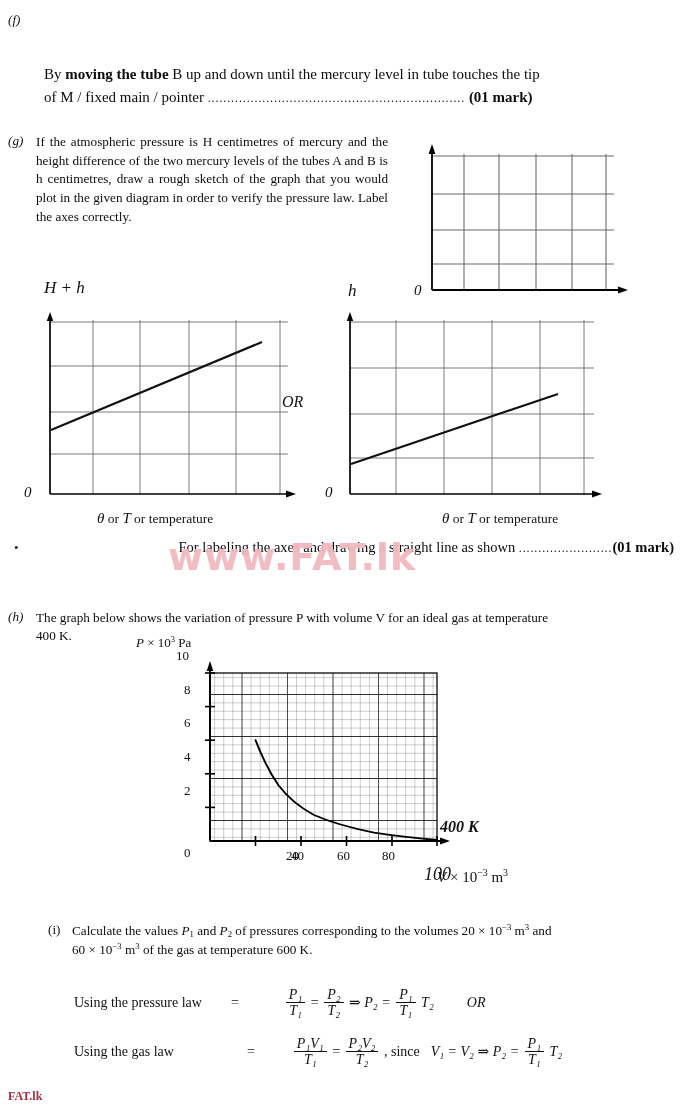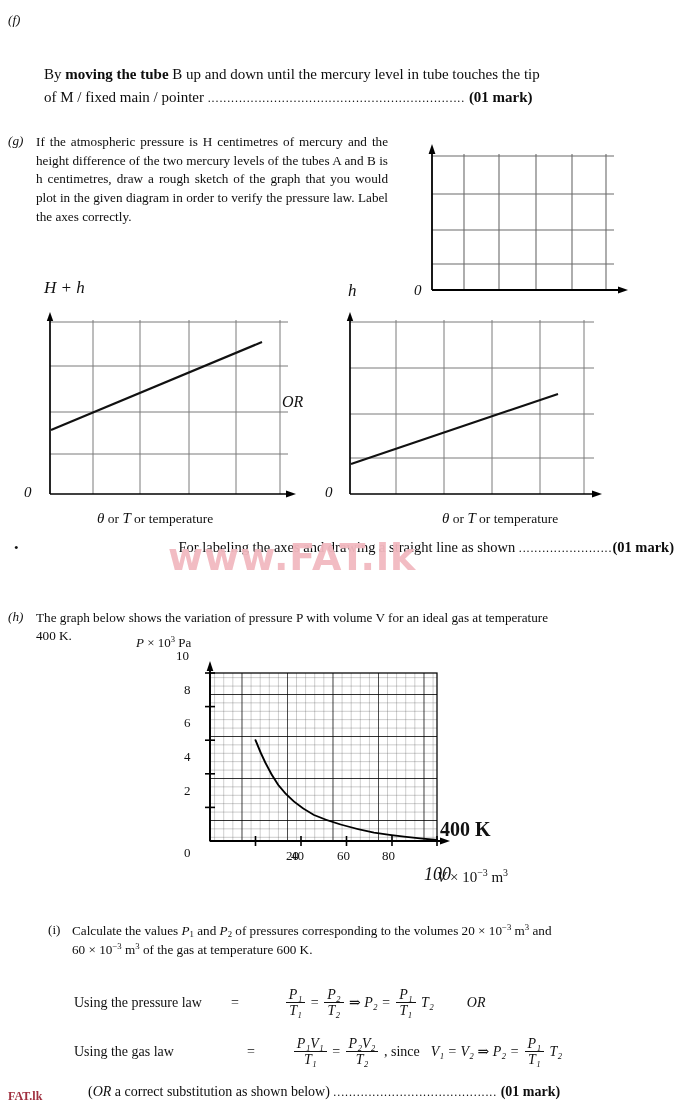--- a/index.html
+++ b/index.html
@@ -298,21 +298,21 @@
   <div style="position:absolute; left:184px; top:749px; font-size:13px;">4</div>
   <div style="position:absolute; left:184px; top:783px; font-size:13px;">2</div>
   <div style="position:absolute; left:184px; top:845px; font-size:13px;">0</div>
 
   <div style="position:absolute; left:246px; top:848px; font-size:13px;margin-left:40px;">20</div>
   <div style="position:absolute; left:291px; top:848px; font-size:13px;">40</div>
   <div style="position:absolute; left:337px; top:848px; font-size:13px;">60</div>
   <div style="position:absolute; left:382px; top:848px; font-size:13px;">80</div>
   <div style="position:absolute; left:424px; top:864px; font-size:18px;font-style:italic;">100</div>
 
-  <div style="position:absolute; left:440px; top:818px; font-size:20px; font-weight:bold;">400 K</div>
+  <div style="position:absolute; left:440px; top:818px; font-size:16px; font-weight:bold;font-style:italic;">400 K</div>
 
   <div class="axis-label-serif" style="left:437px; top:869px; font-size:15px;">
     <span class="italic">V</span><span> × 10</span><sup>−3</sup><span> m</span><sup>3</sup>
   </div>
 
   <div class="q-label" style="left:48px; top:922px; font-style:normal;">(i)</div>
   <div class="q-block" style="left:72px; top:922px; width:608px; line-height:1.42;">
     <span>Calculate the values </span><span class="italic">P</span><sub>1</sub><span> and </span><span class="italic">P</span><sub>2</sub><span> of pressures corresponding to the volumes 20 × 10</span><sup>−3</sup><span> m</span><sup>3</sup><span> and</span><br>
     <span>60 × 10</span><sup>−3</sup><span> m</span><sup>3</sup><span> of the gas at temperature 600 K.</span>
   </div>
@@ -361,21 +361,16 @@
     <span class="math">V₁ = V₂</span>
     <span>⇒</span>
     <span class="math">P₂ =</span>
     <span class="frac">
       <span class="num">P₁</span>
       <span class="den">T₁</span>
     </span>
     <span class="math">T₂</span>
   </div>
 
-  <div class="q-block" style="left:88px; top:1083px; width:592px; font-size:14px; text-align:left;">
-    <span>(</span><span class="italic">OR</span><span> a correct substitution as shown below)</span>
-    <span class="dots">..........................................</span>
-    <span class="bold">(01 mark)</span>
-  </div>
 
   <div class="footer-mark">FAT.lk</div>
 
 </div>
 
 </body></html>

